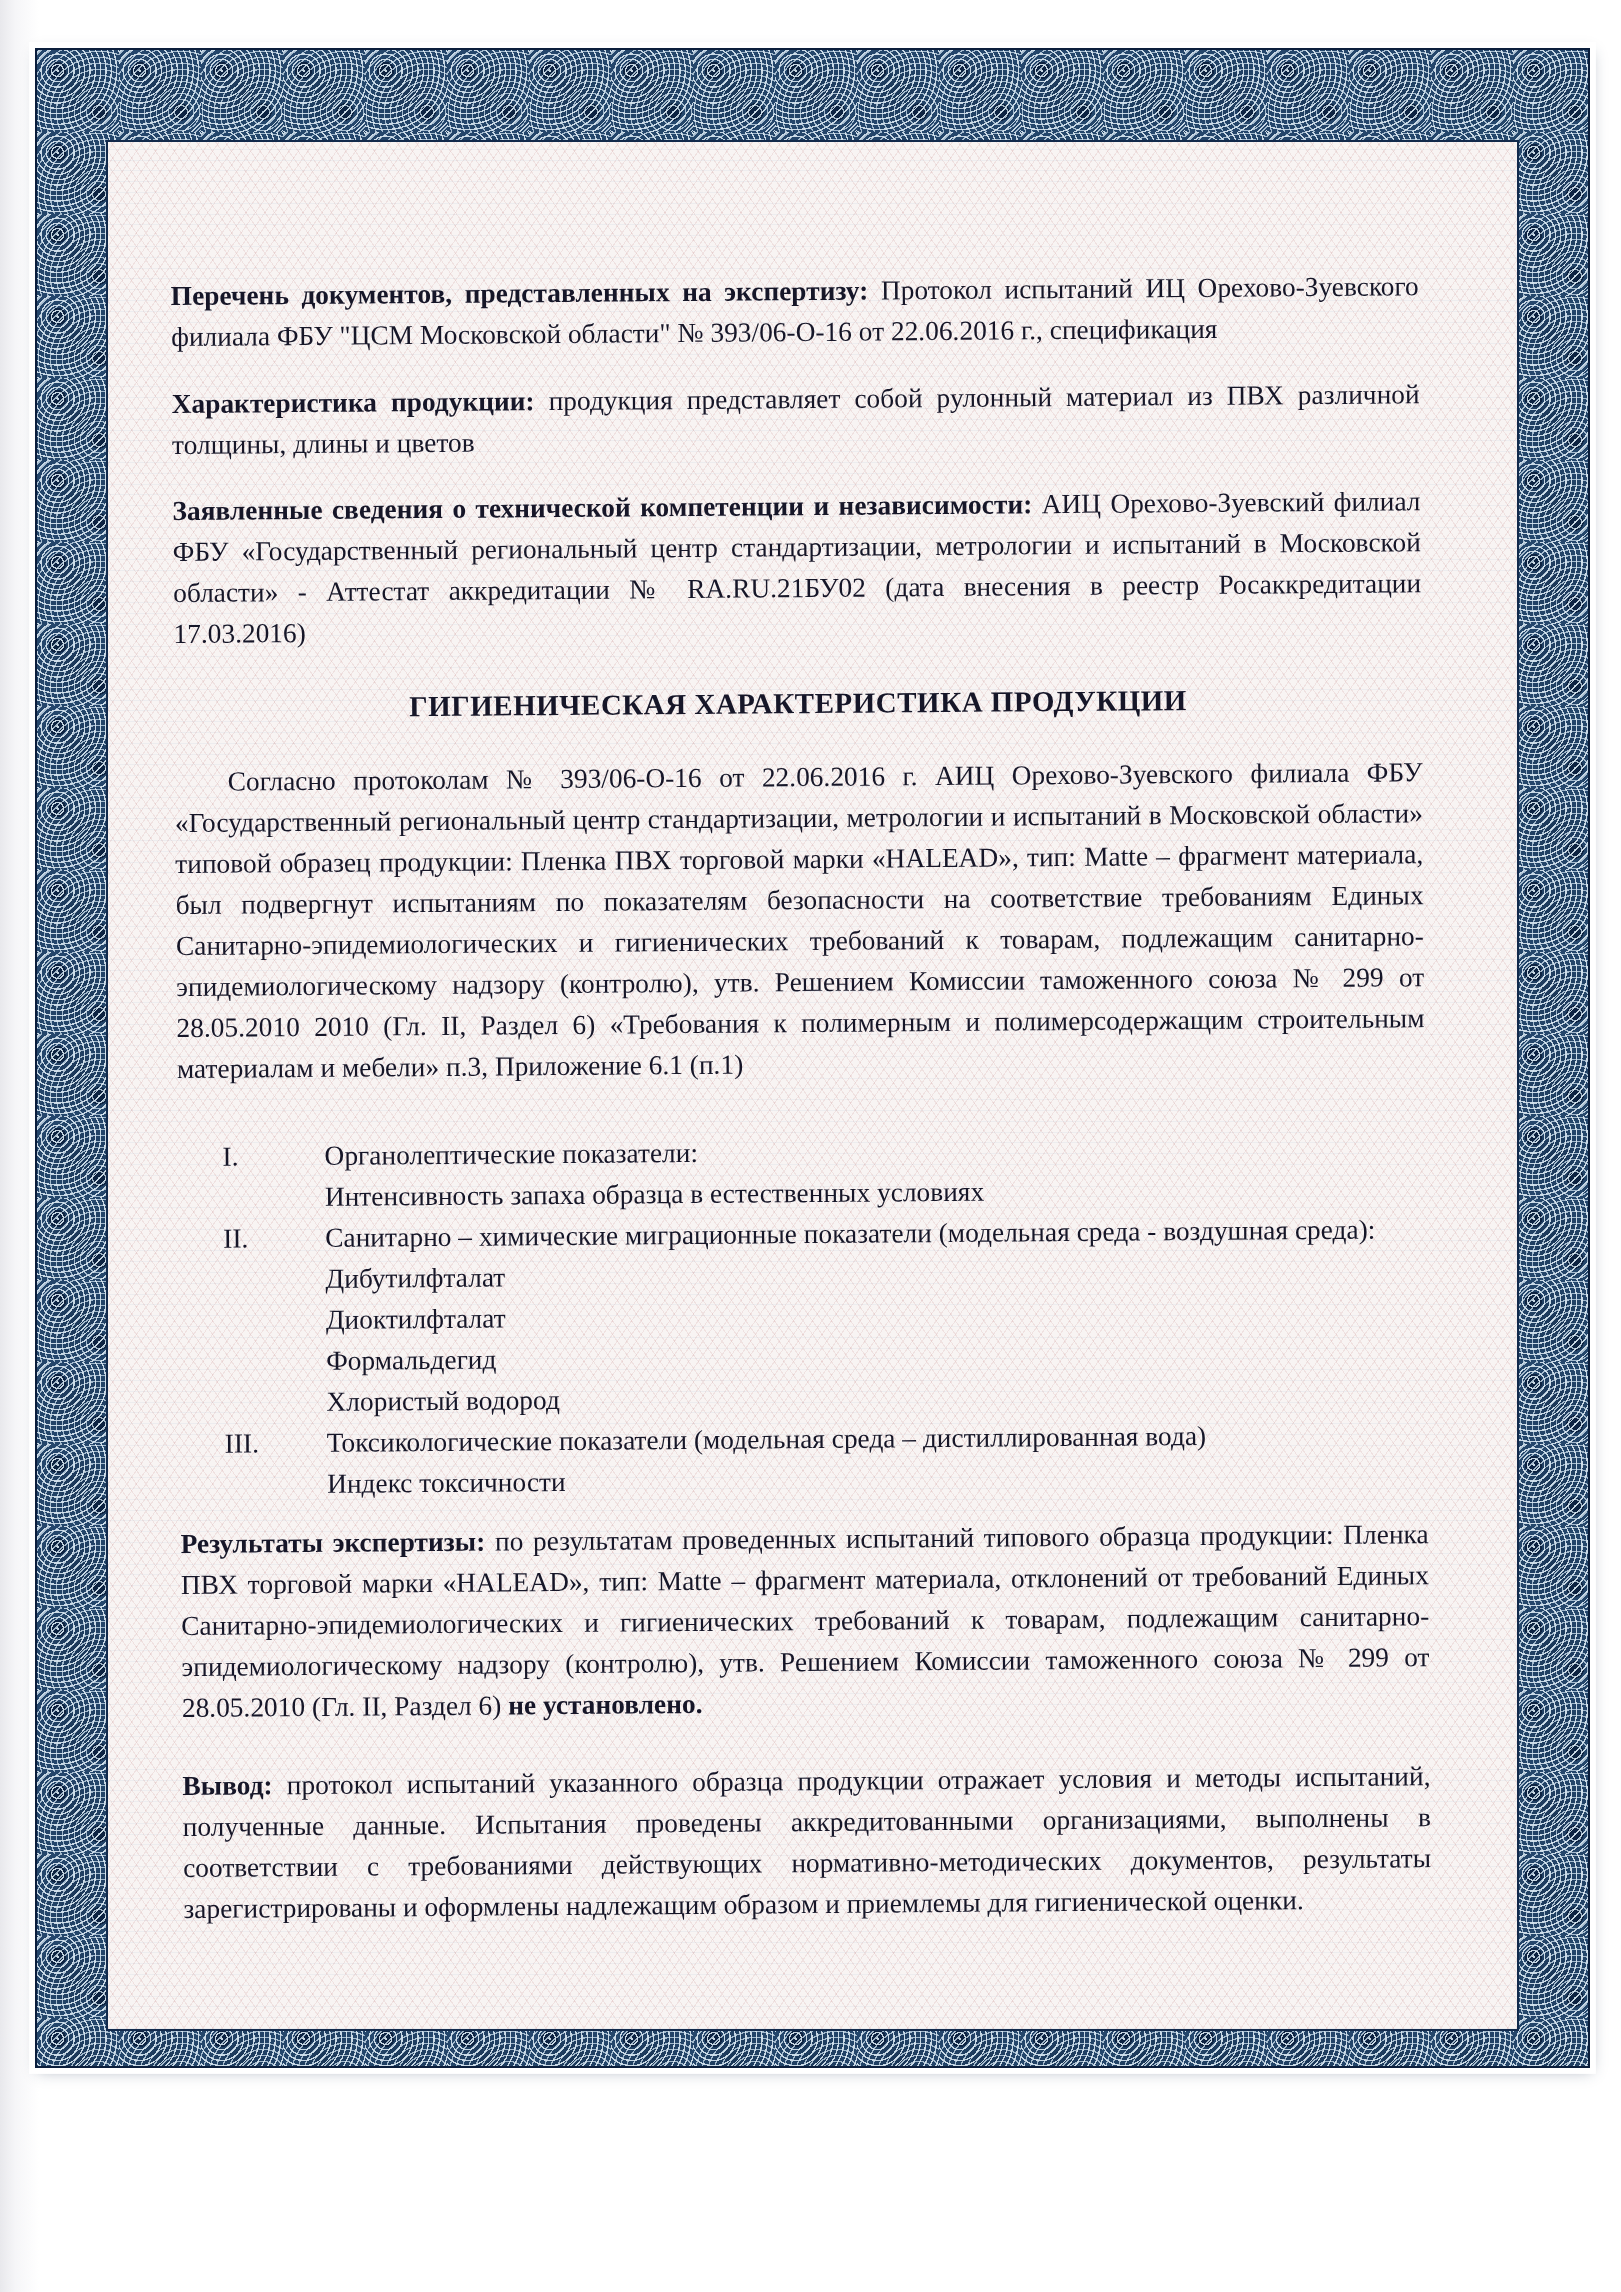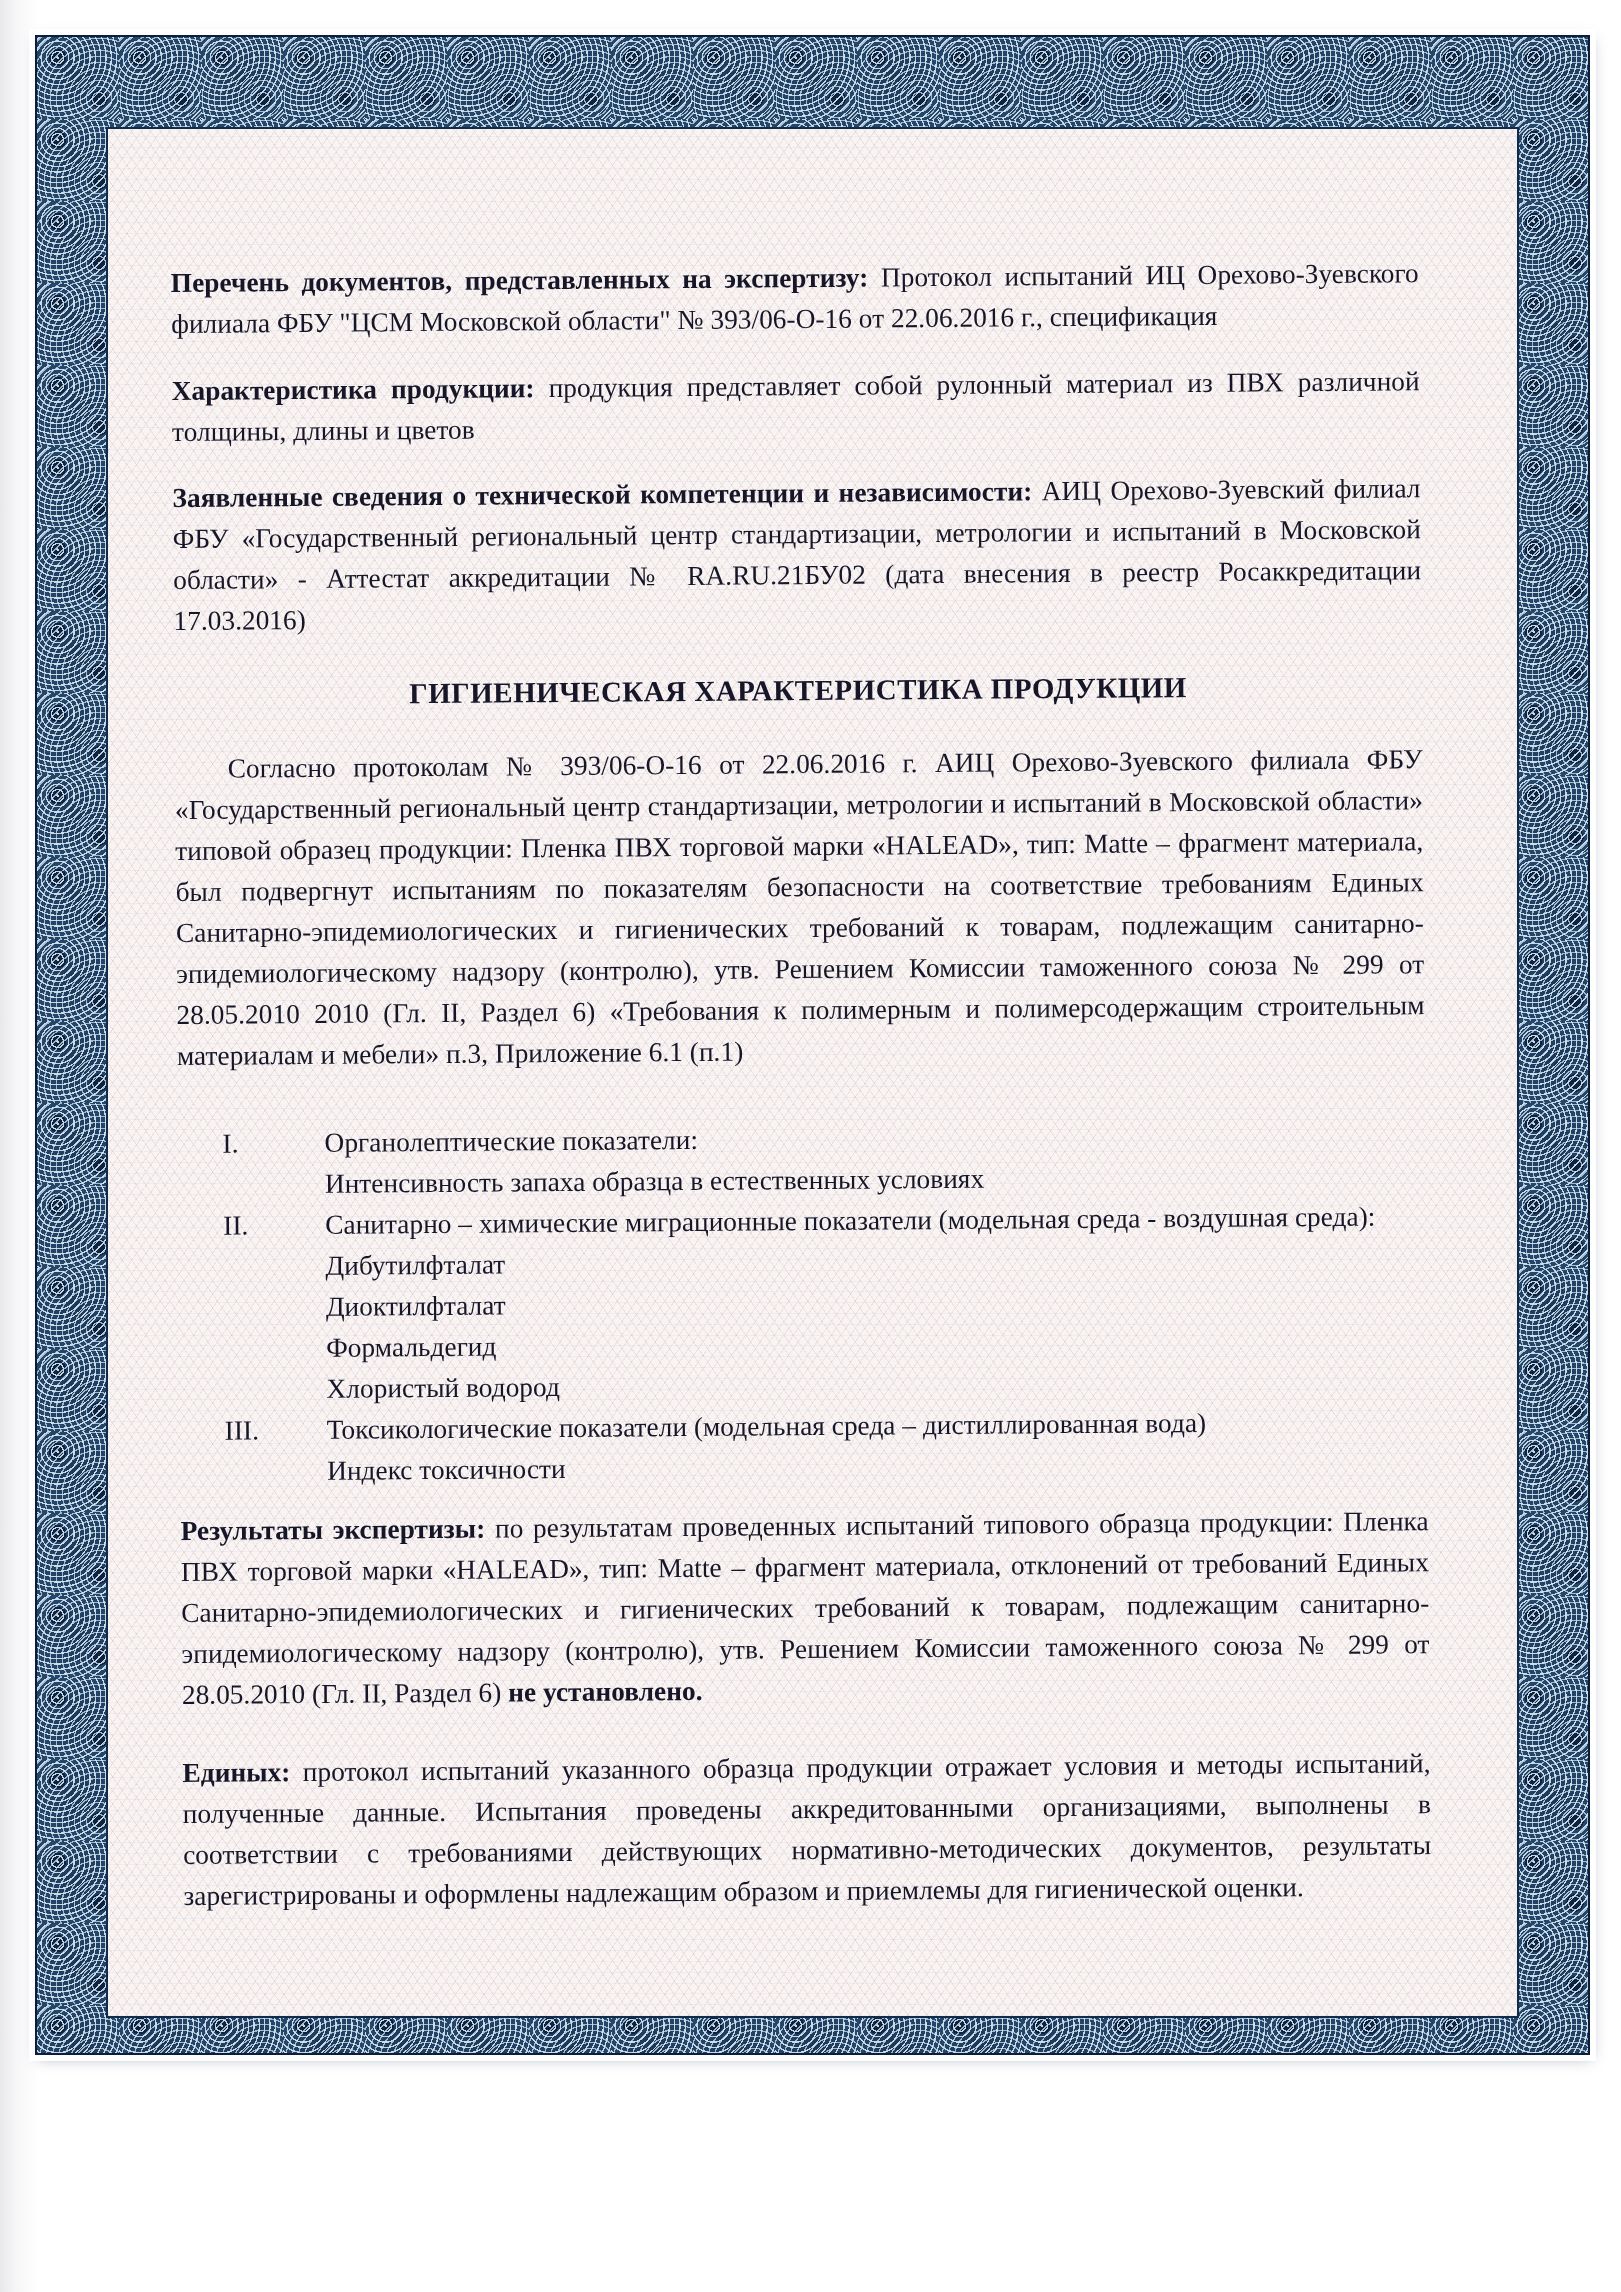--- a/index.html
+++ b/index.html
@@ -4,21 +4,21 @@
 <style>
   html,body{margin:0;padding:0;}
   body{
     width:1621px;height:2293px;position:relative;
     background:linear-gradient(90deg,#e8e8ec 0px,#f6f6f8 15.7px,#ffffff 39px);
     font-family:"Liberation Serif","DejaVu Serif",serif;
     overflow:hidden;
   }
   
   .cert-frame{
-    position:absolute;left:35px;top:35px;width:1555px;height:2020px;
+    position:absolute;left:35px;top:48px;width:1555px;height:2020px;
     box-sizing:border-box;border:2.9px solid #0b1e3c;
     padding:90px 69px 35px 69px;
     background-color:#24466b;
     background-image:
       repeating-radial-gradient(circle at 20.6px 20.6px, rgba(214,229,240,.92) 0 1.3px, rgba(20,45,75,0) 1.3px 5.3px),
       repeating-radial-gradient(circle at 62px 62px, rgba(200,220,235,.78) 0 1.3px, rgba(20,45,75,0) 1.3px 6px),
       radial-gradient(circle 8.8px at 20.6px 20.6px, #0d2342 98%, rgba(13,35,66,0)),
       radial-gradient(circle 8.8px at 62px 62px, #0d2342 98%, rgba(13,35,66,0)),
       radial-gradient(circle 39px at 41px 41px, rgba(9,27,52,.35), rgba(9,27,52,0));
     background-size:82px 82px;
@@ -110,18 +110,18 @@
             <span class="ltext">Токсикологические показатели (модельная среда – дистиллированная вода)</span>
           </div>
         <div class="lrow">
             <span class="lnum"></span>
             <span class="ltext">Индекс токсичности</span>
           </div>
       </div>
 
       <p style="margin-bottom:37px;"><b>Результаты экспертизы:</b> <span>по результатам проведенных испытаний типового образца продукции: Пленка ПВХ торговой марки «HALEAD», тип: Matte – фрагмент материала, отклонений от требований Единых Санитарно-эпидемиологических и гигиенических требований к товарам, подлежащим санитарно-эпидемиологическому надзору (контролю), утв. Решением Комиссии таможенного союза № 299 от 28.05.2010 (Гл. II, Раздел 6)</span> <b>не установлено.</b></p>
 
-      <p class="nogap"><b>Единых:</b> <span>протокол испытаний указанного образца продукции отражает условия и методы испытаний, полученные данные. Испытания проведены аккредитованными организациями, выполнены в соответствии с требованиями действующих нормативно-методических документов, результаты зарегистрированы и оформлены надлежащим образом и приемлемы для гигиенической оценки.</span></p>
+      <p class="nogap"><b>Вывод:</b> <span>протокол испытаний указанного образца продукции отражает условия и методы испытаний, полученные данные. Испытания проведены аккредитованными организациями, выполнены в соответствии с требованиями действующих нормативно-методических документов, результаты зарегистрированы и оформлены надлежащим образом и приемлемы для гигиенической оценки.</span></p>
 
     </div>
   </div>
 </div>
 
 
 </body></html>

